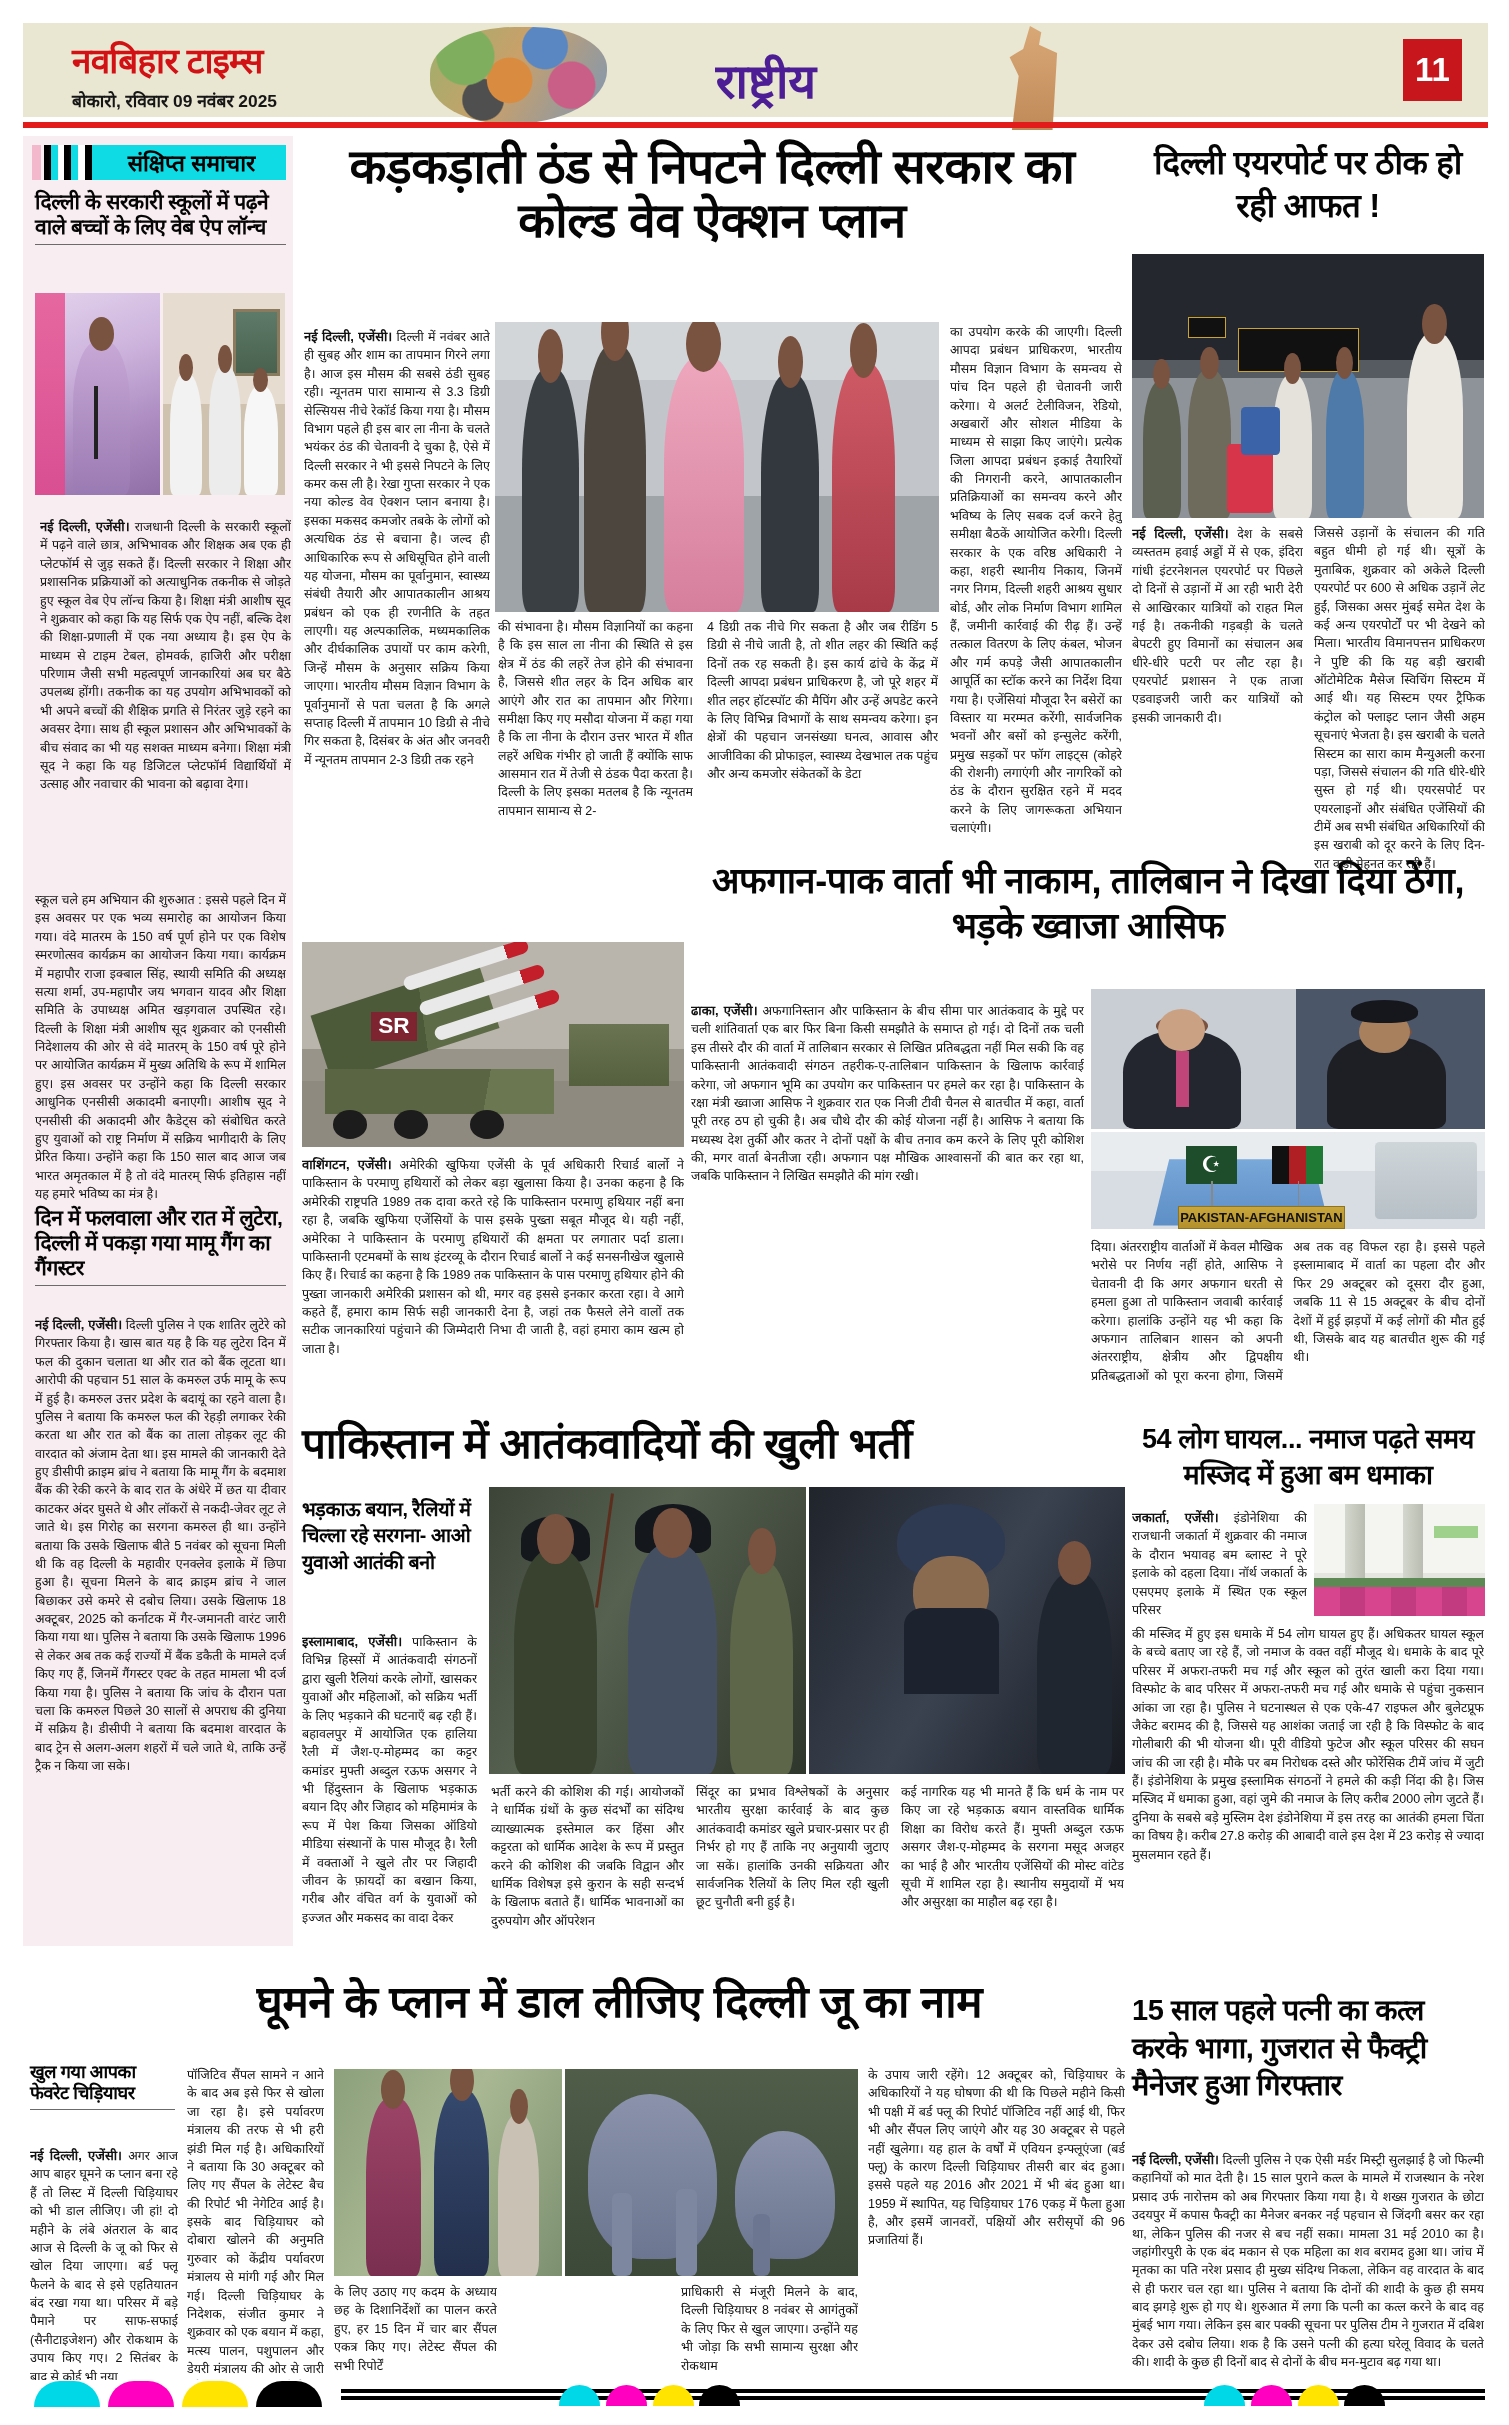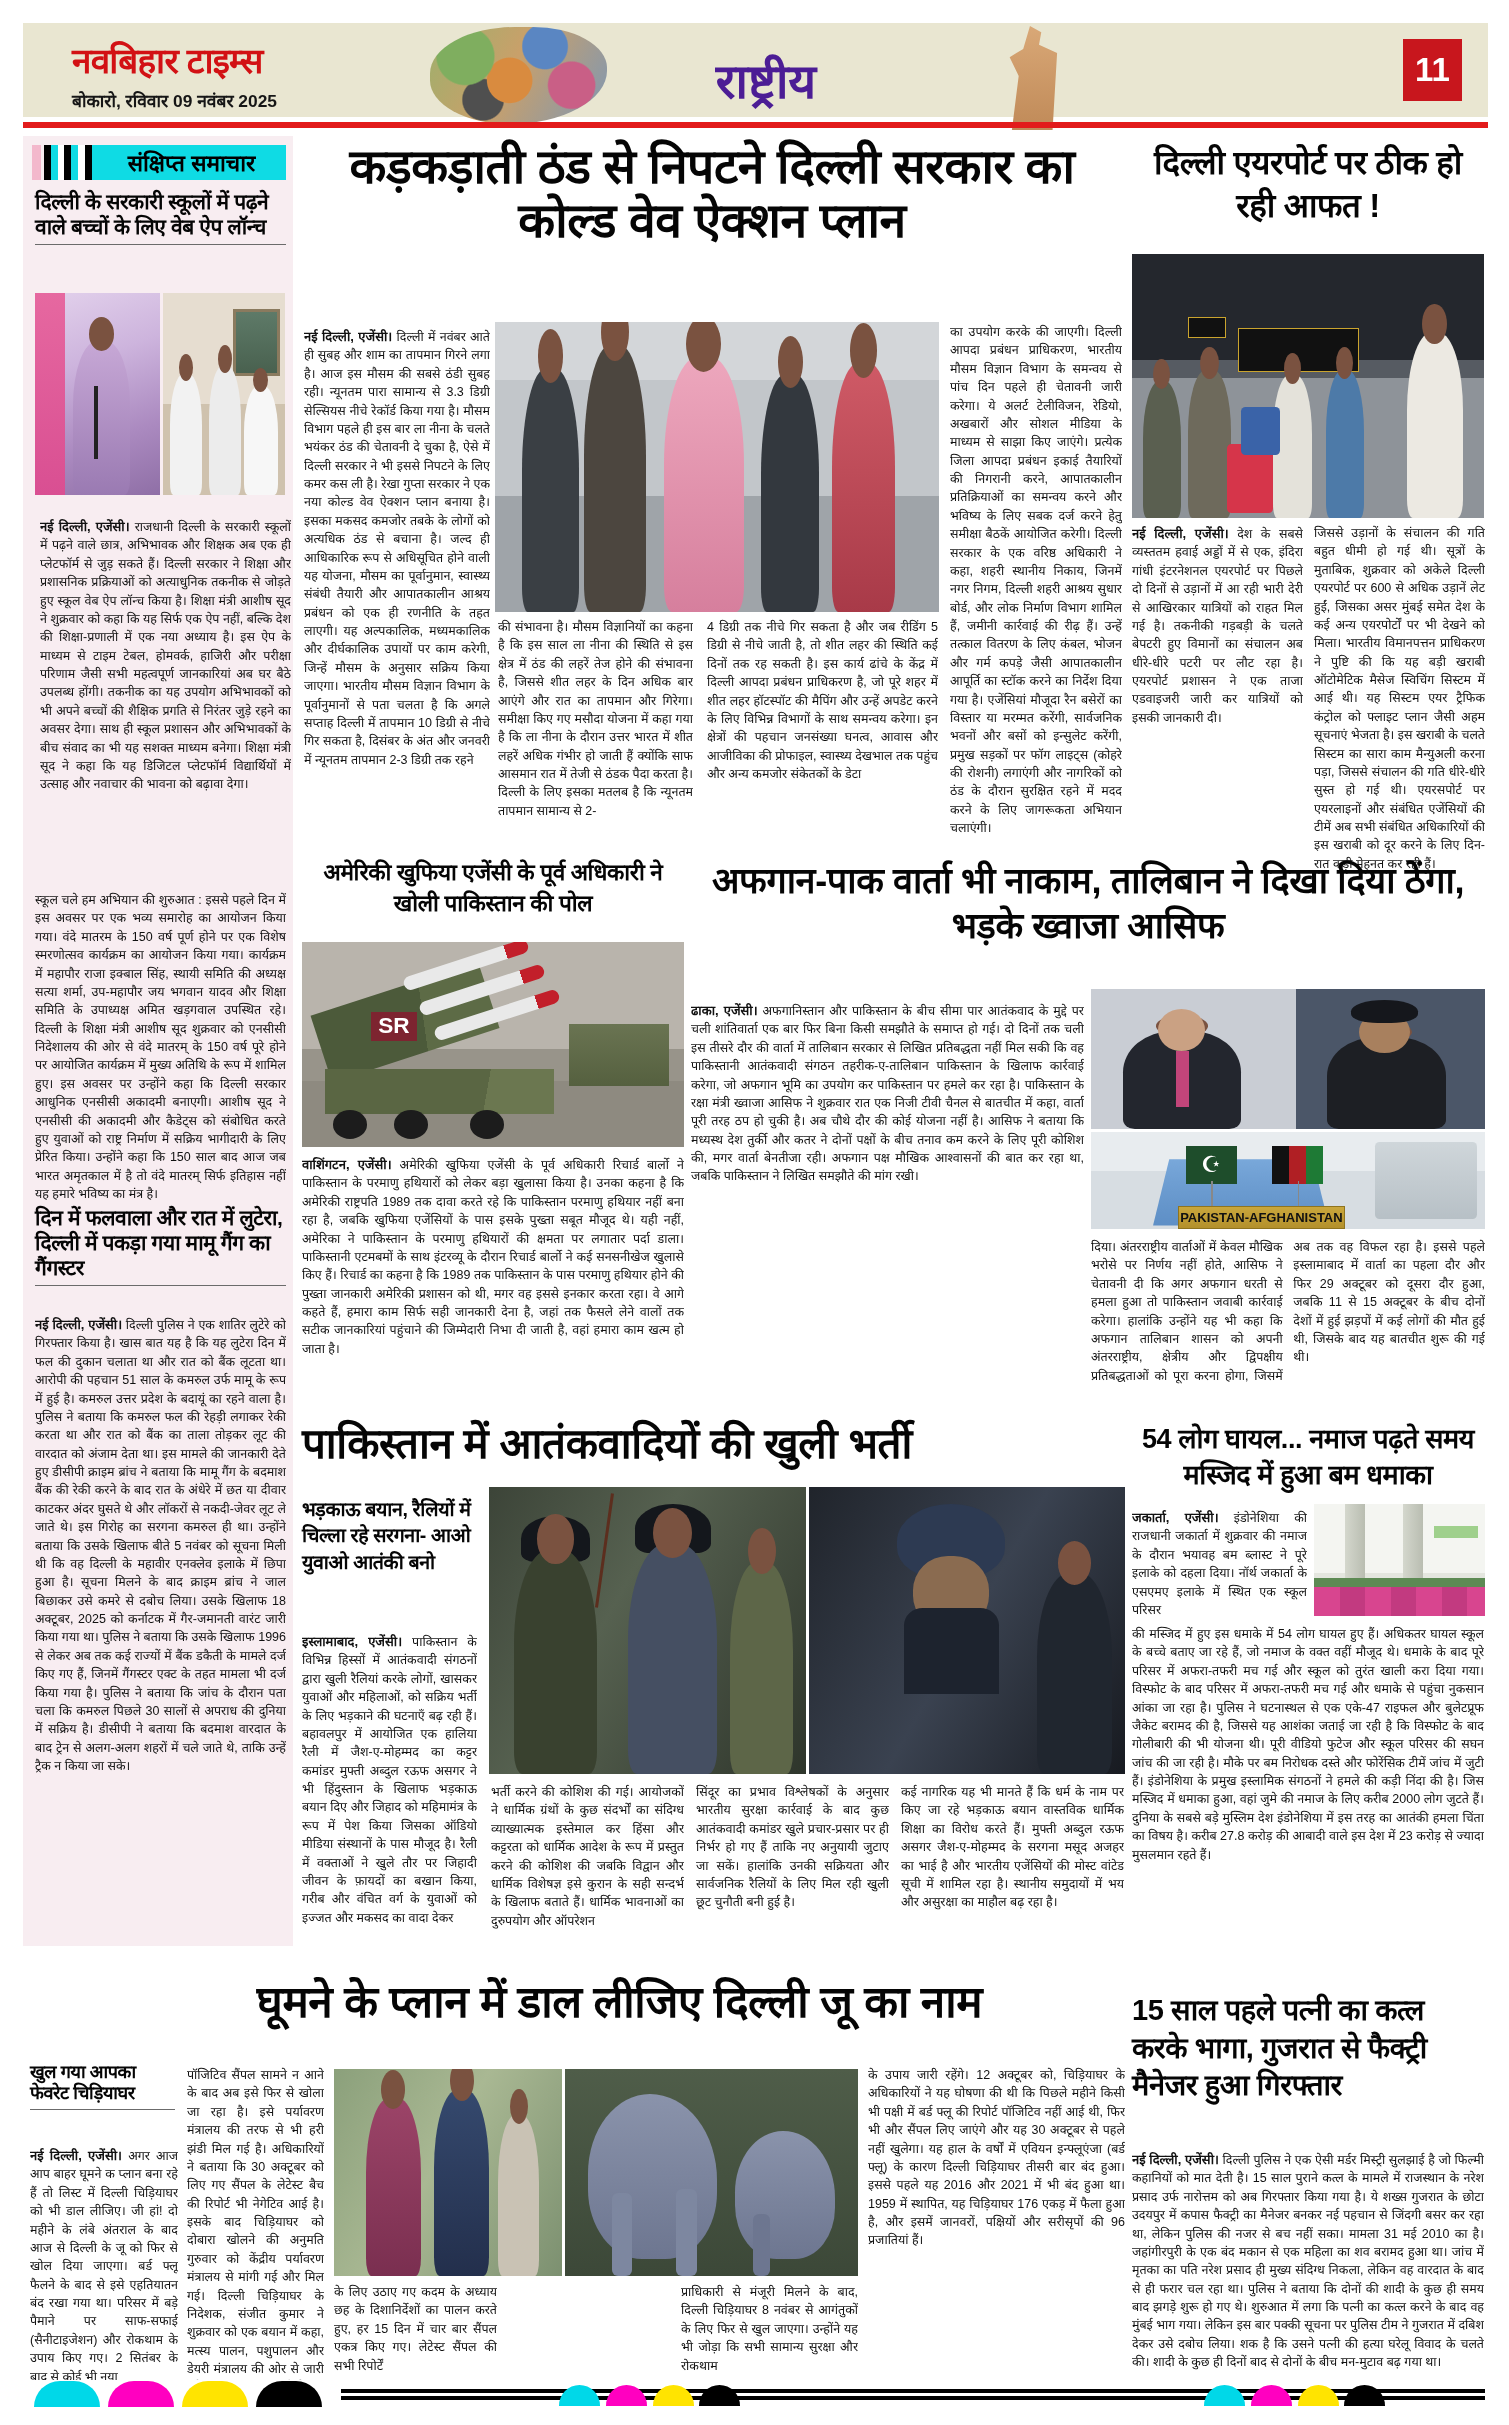--- a/index.html
+++ b/index.html
@@ -148,21 +148,20 @@
     <div class="person" style="--c:#eee;left:78%;top:30%;width:16%;height:70%;background:#ece9e2;"></div>
     <div class="case" style="left:27%;top:72%;width:13%;height:26%;background:#d6354a;"></div>
     <div class="case" style="left:31%;top:58%;width:11%;height:18%;background:#3a63a8;"></div>
   </div>
   <p class="abs body" style="left:1132px;top:524px;width:171px;height:347px;margin:0;">
     <b>नई दिल्ली, एजेंसी।</b>
     <span>देश के सबसे व्यस्ततम हवाई अड्डों में से एक, इंदिरा गांधी इंटरनेशनल एयरपोर्ट पर पिछले दो दिनों से उड़ानों में आ रही भारी देरी से आखिरकार यात्रियों को राहत मिल गई है। तकनीकी गड़बड़ी के चलते बेपटरी हुए विमानों का संचालन अब धीरे-धीरे पटरी पर लौट रहा है। एयरपोर्ट प्रशासन ने एक ताजा एडवाइजरी जारी कर यात्रियों को इसकी जानकारी दी।</span>
   </p>
   <p class="abs body" style="left:1314px;top:524px;width:171px;height:347px;margin:0;">जिससे उड़ानों के संचालन की गति बहुत धीमी हो गई थी। सूत्रों के मुताबिक, शुक्रवार को अकेले दिल्ली एयरपोर्ट पर 600 से अधिक उड़ानें लेट हुईं, जिसका असर मुंबई समेत देश के कई अन्य एयरपोर्टों पर भी देखने को मिला। भारतीय विमानपत्तन प्राधिकरण ने पुष्टि की कि यह बड़ी खराबी ऑटोमेटिक मैसेज स्विचिंग सिस्टम में आई थी। यह सिस्टम एयर ट्रैफिक कंट्रोल को फ्लाइट प्लान जैसी अहम सूचनाएं भेजता है। इस खराबी के चलते सिस्टम का सारा काम मैन्युअली करना पड़ा, जिससे संचालन की गति धीरे-धीरे सुस्त हो गई थी। एयरसपोर्ट पर एयरलाइनों और संबंधित एजेंसियों की टीमें अब सभी संबंधित अधिकारियों की इस खराबी को दूर करने के लिए दिन-रात कड़ी मेहनत कर रही हैं।</p>
 
-  <div class="abs hl center" style="left:302px;top:858px;width:382px;font-size:22.6px;line-height:1.35;">अमेरिकी खुफिया एजेंसी के पूर्व अधिकारी ने खोली पाकिस्तान की पोल</div>
   <div class="photo ph-missile" style="left:302px;top:942px;width:382px;height:205px;">
     <div class="launcher" style="left:4%;top:22%;width:46%;height:34%;"></div>
     <div class="missile" style="left:26%;top:8%;width:34%;height:7%;"></div>
     <div class="missile" style="left:30%;top:20%;width:34%;height:7%;"></div>
     <div class="missile" style="left:34%;top:32%;width:34%;height:7%;"></div>
     <div style="left:6%;top:62%;width:60%;height:22%;background:linear-gradient(100deg,#5a6643 0 70%,#6b7750 70% 100%);"></div>
     <div style="left:8%;top:82%;width:9%;height:14%;border-radius:50%;background:#1c1c1c;"></div>
     <div style="left:24%;top:82%;width:9%;height:14%;border-radius:50%;background:#1c1c1c;"></div>
     <div style="left:44%;top:82%;width:9%;height:14%;border-radius:50%;background:#1c1c1c;"></div>
     <div style="left:70%;top:40%;width:26%;height:30%;background:linear-gradient(#6a7452,#55603f);"></div>

